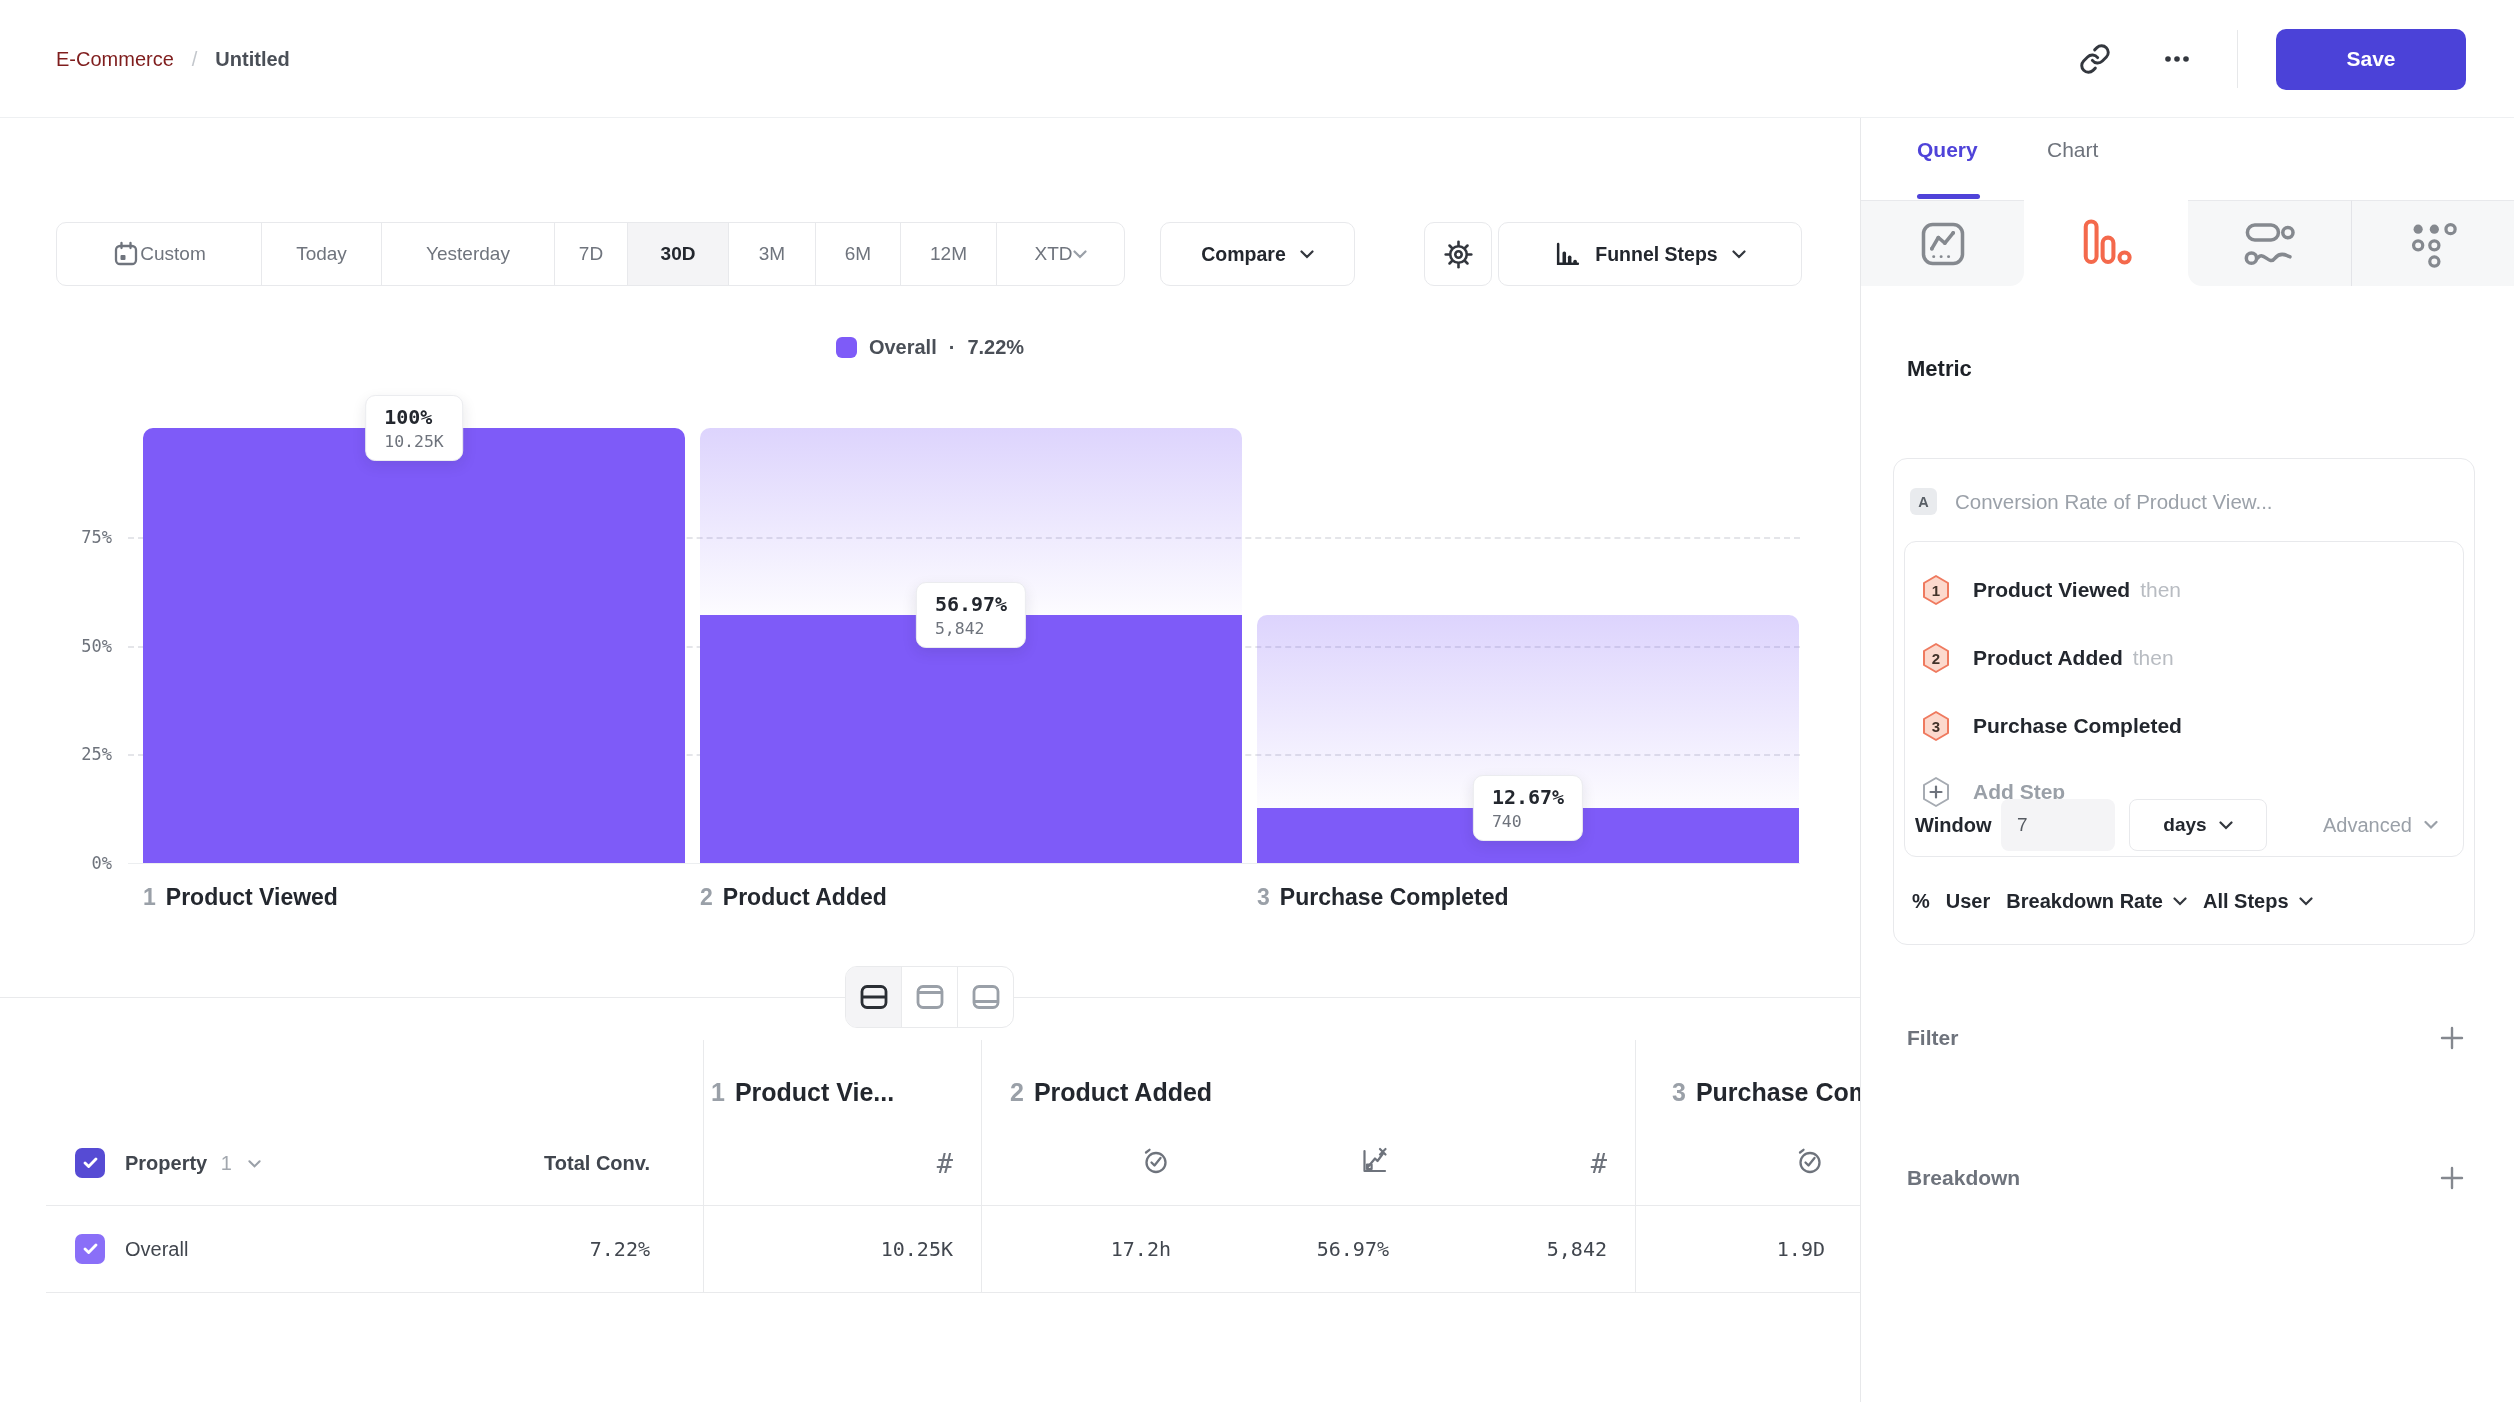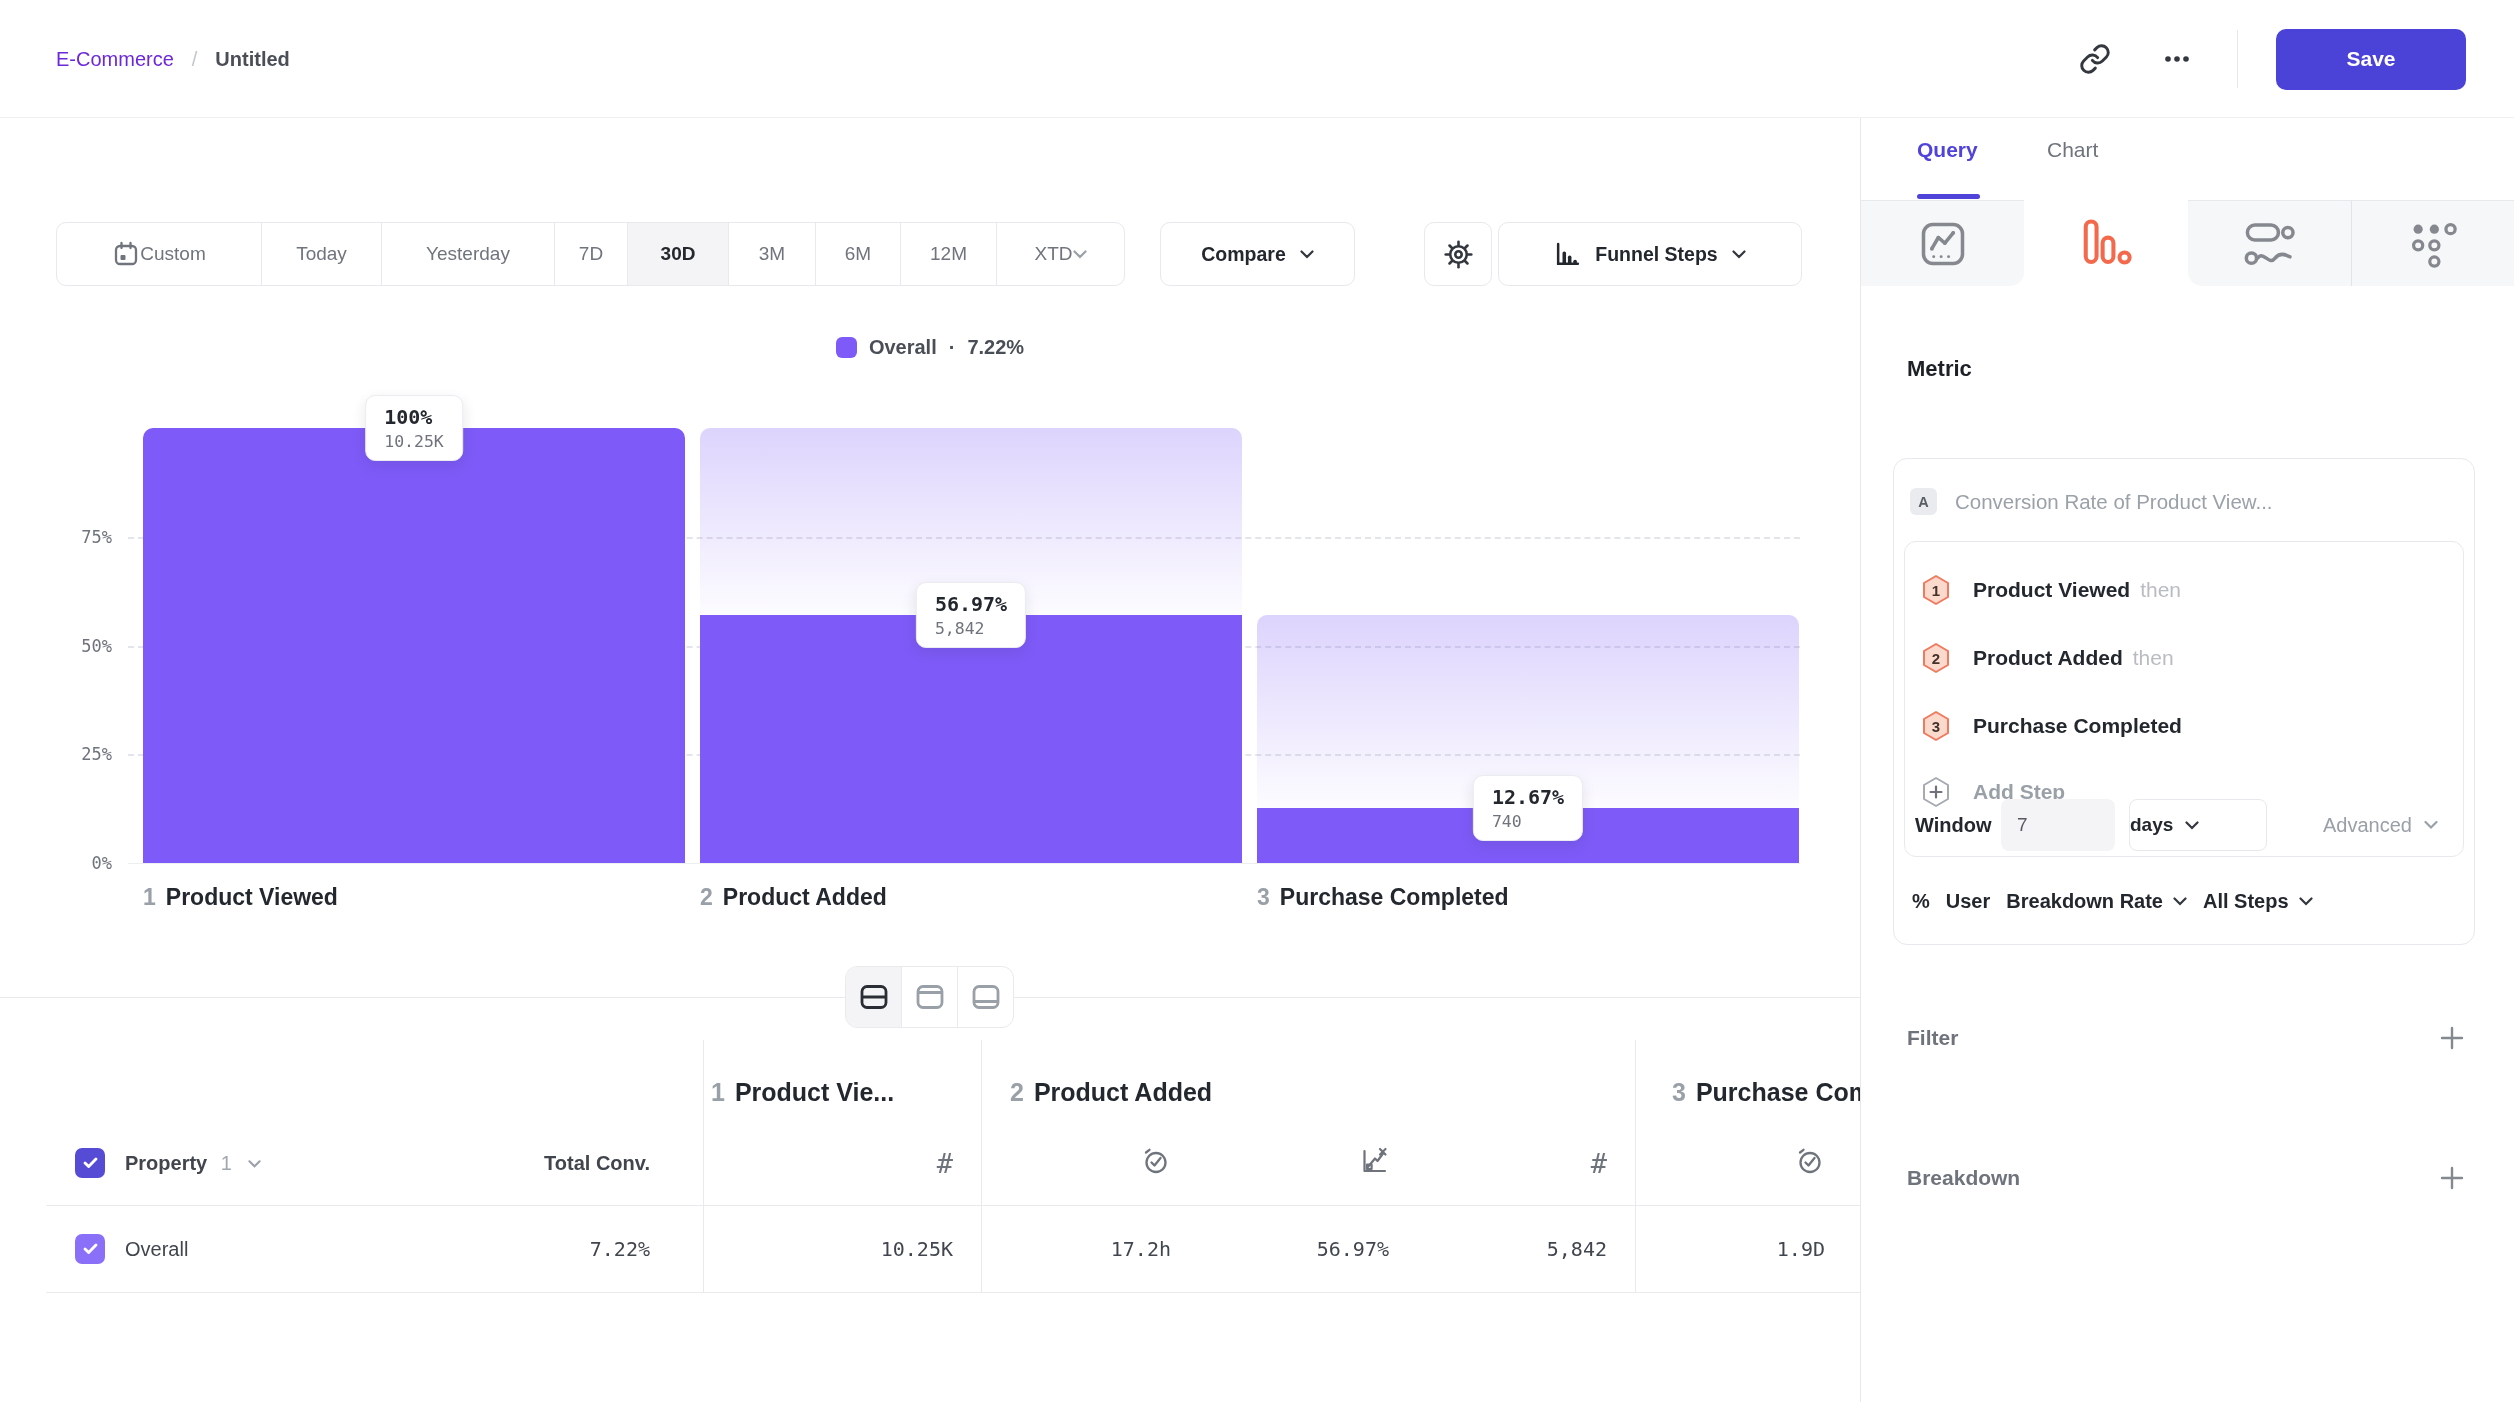--- a/index.html
+++ b/index.html
@@ -13,21 +13,21 @@
     --orange:#f4694c;
   }
   *{box-sizing:border-box;margin:0;padding:0}
   body{font-family:"Liberation Sans",sans-serif;background:#fff;color:var(--text-dark)}
   .mono{font-family:"DejaVu Sans Mono",monospace}
   .page{position:relative;width:2514px;height:1402px;background:#fff;overflow:hidden}
 
   
   .hdr{position:absolute;left:0;top:0;width:2514px;height:118px;border-bottom:1px solid #eef0f2;background:#fff}
   .crumb{position:absolute;left:56px;top:0;height:118px;display:flex;align-items:center;gap:18px;font-size:20px}
-  .crumb .parent{color:#6d28d9;font-weight:500}
+  .crumb .parent{color:#7f1d1d;font-weight:500}
   .crumb .sep{color:#c3c7cc}
   .crumb .cur{color:#4a4f57;font-weight:600}
   .hdr-actions{position:absolute;right:48px;top:0;height:118px;display:flex;align-items:center;gap:38px}
   .icon-btn{display:flex;align-items:center;justify-content:center;width:44px;height:44px;cursor:pointer}
   .vsep{width:1px;height:58px;background:#e7e8ea}
   .save-btn{width:190px;height:61px;background:var(--indigo);color:#fff;border:none;border-radius:10px;font-size:21px;font-weight:600;font-family:"Liberation Sans",sans-serif;cursor:pointer}
 
   
   .main{position:absolute;left:0;top:118px;width:1860px;height:1284px;overflow:hidden;background:#fff}
 
@@ -93,21 +93,21 @@
   .rowA{position:absolute;left:16px;top:29px;display:flex;align-items:center;gap:18px}
   .badgeA{width:27px;height:27px;background:#e9ebee;border-radius:6px;display:flex;align-items:center;justify-content:center;font-size:14.5px;font-weight:600;color:#595f66}
   .rowA .title{font-size:20.5px;color:#9ba1a9;font-weight:500;white-space:nowrap}
   .inner-card{position:absolute;left:10px;top:82px;width:560px;height:316px;border:1px solid var(--border);border-radius:12px}
   .step-row{position:absolute;left:16px;display:flex;align-items:center;gap:22px;transform:translateY(-50%);cursor:pointer}
   .step-row .lbl{font-size:21px;font-weight:700;color:var(--text-dark);white-space:nowrap}
   .step-row .then{font-size:21px;font-weight:500;color:#b8bcc2;margin-left:10px}
   .step-row.ghosted .lbl{color:var(--text-gray);font-weight:600}
   .win-label{position:absolute;left:10px;top:283px;transform:translateY(-50%);font-size:20px;font-weight:600;color:var(--text-dark)}
   .win-input{position:absolute;left:96px;top:257px;width:114px;height:52px;background:#f4f4f6;border:none;border-radius:8px;padding:0 16px;font-size:19px;color:#555a61;font-family:"Liberation Sans",sans-serif}
-  .unit-btn{position:absolute;left:224px;top:257px;width:138px;height:52px;background:#fff;border:1px solid var(--border);border-radius:8px;display:flex;align-items:center;justify-content:flex-start;gap:12px;font-size:19px;font-weight:600;color:var(--text-dark);cursor:pointer}
+  .unit-btn{position:absolute;left:224px;top:257px;width:138px;height:52px;background:#fff;border:1px solid var(--border);border-radius:8px;display:flex;align-items:center;justify-content:center;gap:12px;font-size:19px;font-weight:600;color:var(--text-dark);cursor:pointer}
   .advanced{position:absolute;left:418px;top:283px;transform:translateY(-50%);display:flex;align-items:center;gap:12px;font-size:20px;color:var(--text-gray);cursor:pointer}
   .metric-footer{position:absolute;left:18px;top:398px;height:89px;display:flex;align-items:center;gap:16px;font-size:20px;font-weight:600;color:var(--text-dark)}
   .mf-item{display:flex;align-items:center;gap:10px;cursor:pointer;white-space:nowrap}
   .section-row{position:absolute;left:46px;width:560px;display:flex;align-items:center;justify-content:space-between;cursor:default}
   .section-row .sh{font-size:21px;font-weight:600;color:#6e737c}
   .plus-btn{width:30px;height:30px;display:flex;align-items:center;justify-content:center;cursor:pointer}
   svg{display:block}
 </style>
 </head>
 <body>

